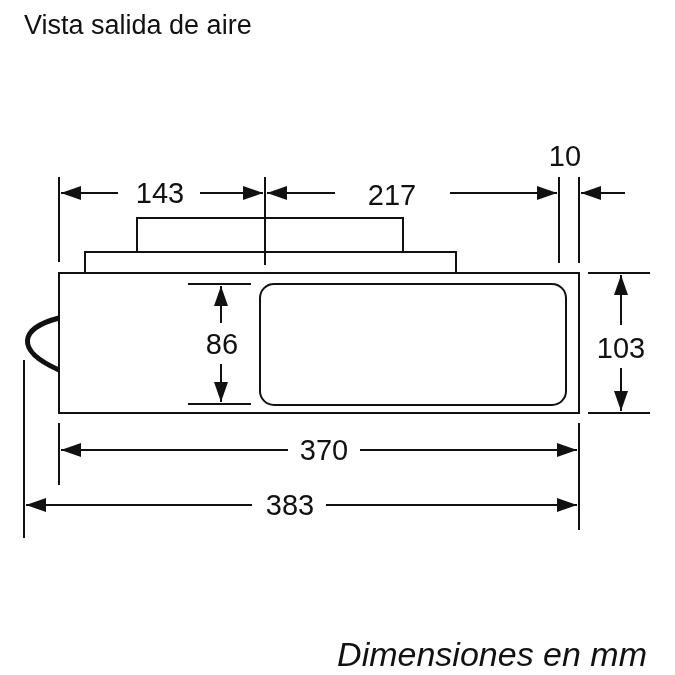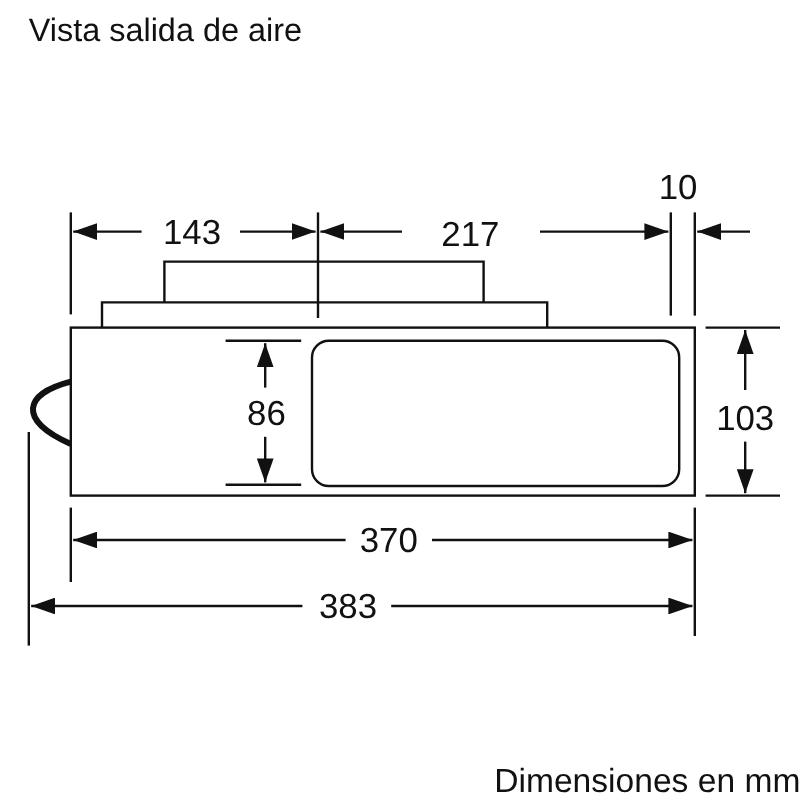--- a/index.html
+++ b/index.html
@@ -1,19 +1,19 @@
 <!DOCTYPE html>
 <html><head>
   <meta charset="utf-8">
   <style>
     html, body { margin: 0; padding: 0; background: #ffffff; }
     body { width: 675px; height: 675px; position: relative; overflow: hidden;
            font-family: "Liberation Sans", sans-serif; color: #111; }
     .title { position: absolute; left: 24px; top: 10px; font-size: 27px; text-align: center; }
-    .footer { position: absolute; right: 8px; top: 635px; font-size: 28px; }
+    .footer { position: absolute; right: 28px; top: 635px; font-size: 34px; font-style: italic; }
     svg { position: absolute; left: 0; top: 0; }
     .dim-label { font-family: "Liberation Sans", sans-serif; font-size: 29px; fill: #111; }
   </style>
 </head>
 <body>
 
 <div class="title">Vista salida de aire</div>
 
 <svg width="675" height="675" viewBox="0 0 675 675">
   <defs>

